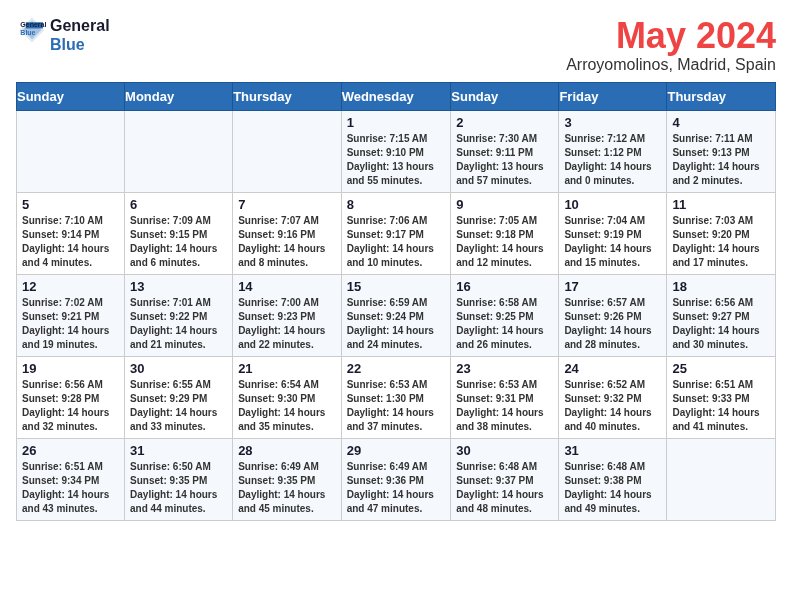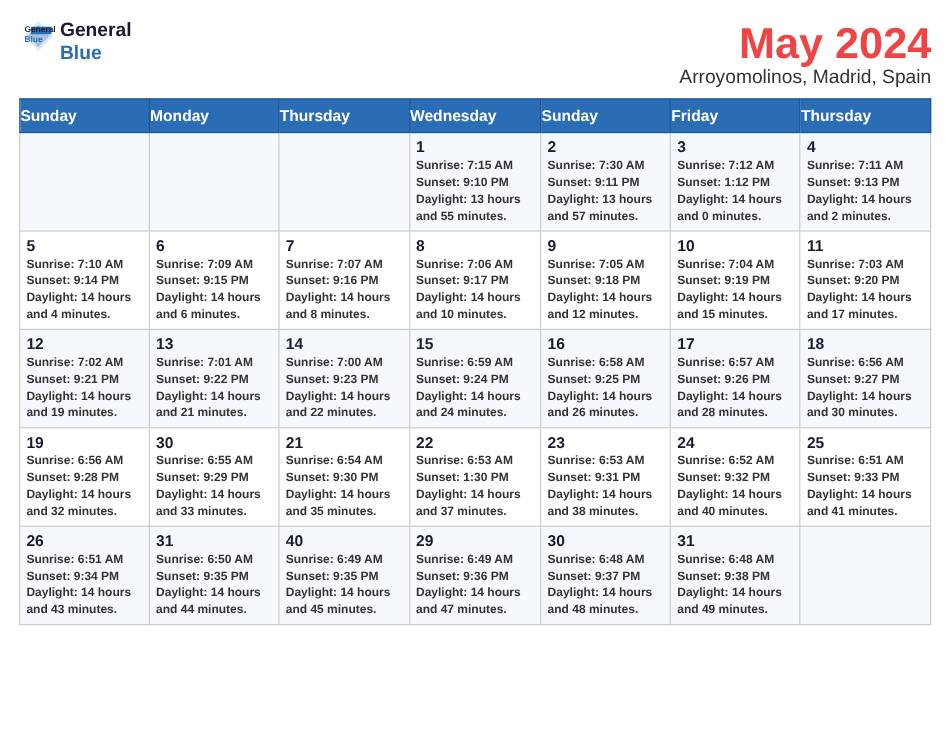--- a/index.html
+++ b/index.html
@@ -321,21 +321,21 @@
 and 43 minutes.</div>
         </td>
         <td>
           <span class="day-num">31</span>
           <div class="day-info">Sunrise: 6:50 AM
 Sunset: 9:35 PM
 Daylight: 14 hours
 and 44 minutes.</div>
         </td>
         <td>
-          <span class="day-num">40</span>
+          <span class="day-num">28</span>
           <div class="day-info">Sunrise: 6:49 AM
 Sunset: 9:35 PM
 Daylight: 14 hours
 and 45 minutes.</div>
         </td>
         <td>
           <span class="day-num">29</span>
           <div class="day-info">Sunrise: 6:49 AM
 Sunset: 9:36 PM
 Daylight: 14 hours

